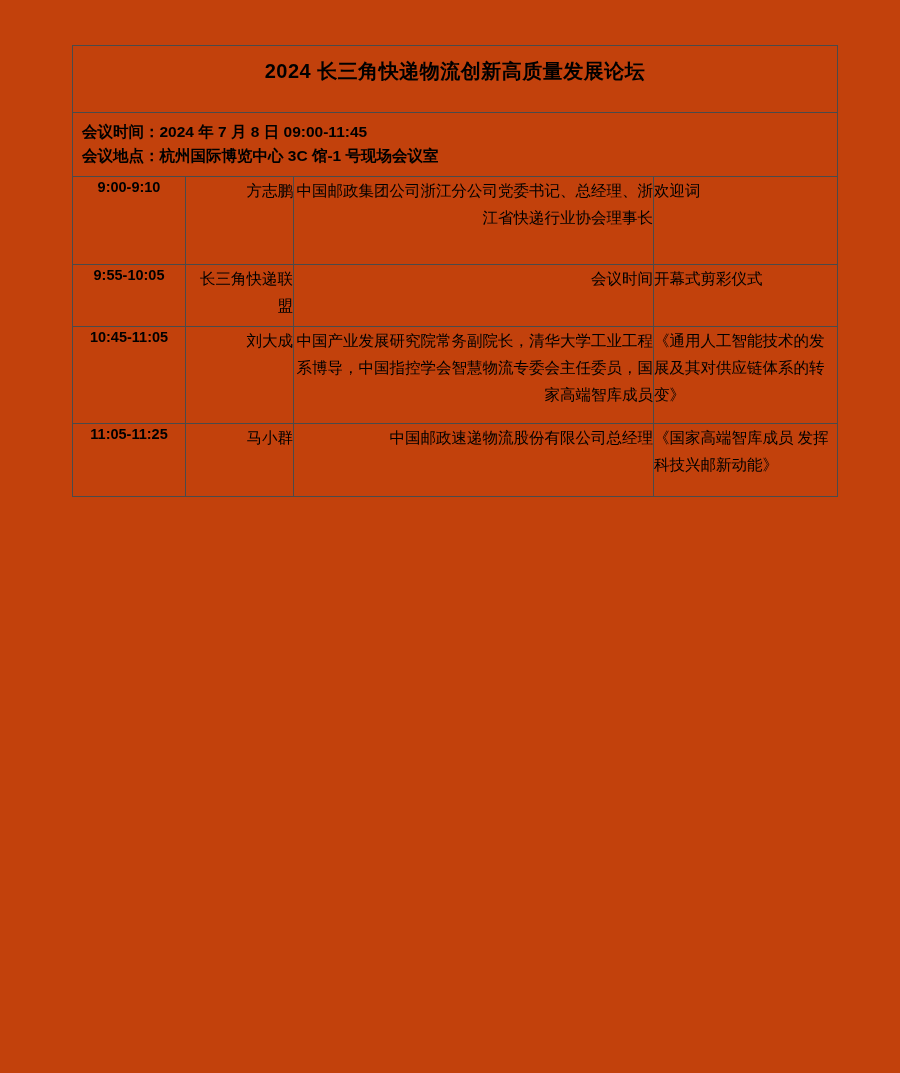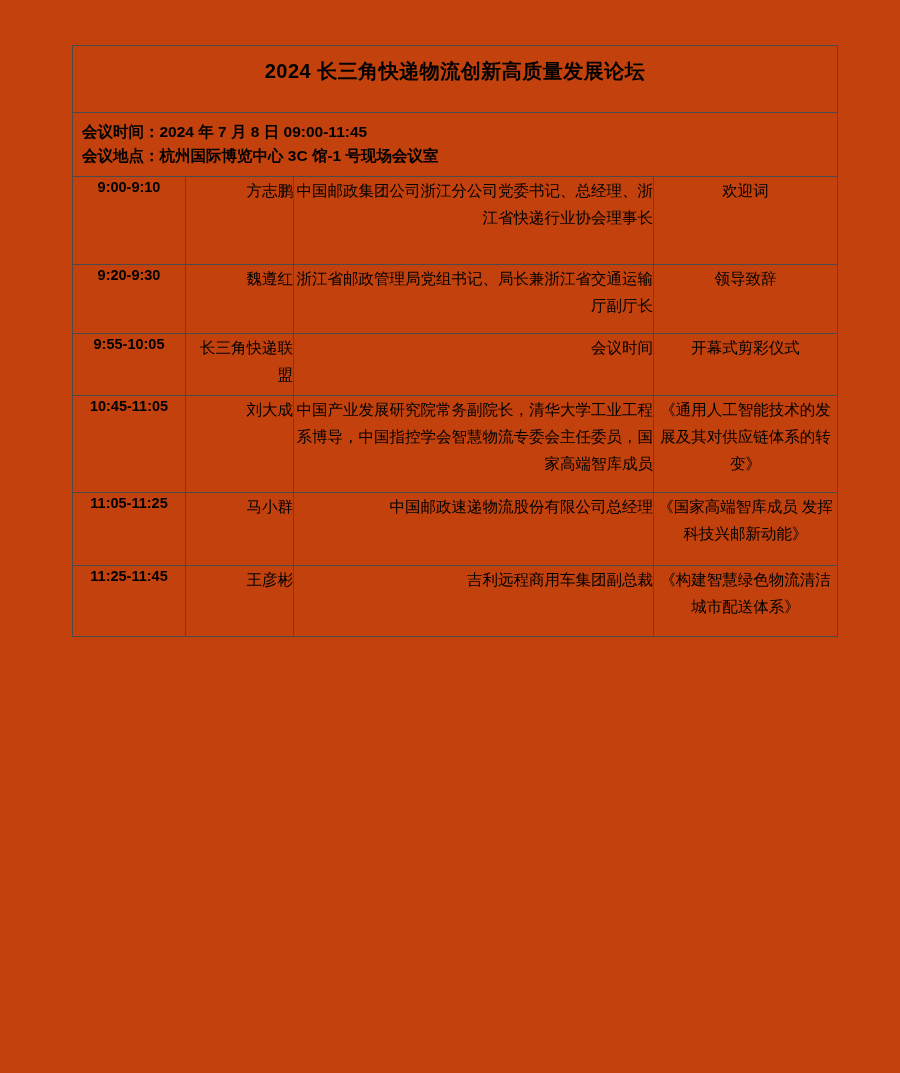--- a/index.html
+++ b/index.html
@@ -69,21 +69,21 @@
     font-size: 15.5px;
     line-height: 27px;
   }
   td.org-cell {
     text-align: right;
     padding: 9px 4px 0 4px;
     font-size: 15.5px;
     line-height: 27px;
   }
   td.topic-cell {
-    text-align: center;
+    text-align: left;
     padding: 9px 4px 0 4px;
     font-size: 15.5px;
     line-height: 27px;
   }
 </style>
 </head>
 <body>
 
 <div class="page">
   <table class="agenda">
@@ -110,26 +110,20 @@
 
 
     <tr style="height:88px">
       <td class="time-cell">9:00-9:10</td>
       <td class="name-cell">方志鹏</td>
       <td class="org-cell">中国邮政集团公司浙江分公司党委书记、总经理、浙江省快递行业协会理事长</td>
       <td class="topic-cell">欢迎词</td>
     </tr>
 
 
-    <tr style="height:69px">
-      <td class="time-cell">9:20-9:30</td>
-      <td class="name-cell">魏遵红</td>
-      <td class="org-cell">浙江省邮政管理局党组书记、局长兼浙江省交通运输厅副厅长</td>
-      <td class="topic-cell">领导致辞</td>
-    </tr>
 
 
     <tr style="height:62px">
       <td class="time-cell">9:55-10:05</td>
       <td class="name-cell">长三角快递联盟</td>
       <td class="org-cell">会议时间</td>
       <td class="topic-cell">开幕式剪彩仪式</td>
     </tr>
 
 
@@ -141,21 +135,15 @@
       <td class="topic-cell">《通用人工智能技术的发展及其对供应链体系的转变》</td>
     </tr>
 
     <tr style="height:73px">
       <td class="time-cell">11:05-11:25</td>
       <td class="name-cell">马小群</td>
       <td class="org-cell">中国邮政速递物流股份有限公司总经理</td>
       <td class="topic-cell">《国家高端智库成员 发挥科技兴邮新动能》</td>
     </tr>
 
-    <tr style="height:71px">
-      <td class="time-cell">11:25-11:45</td>
-      <td class="name-cell">王彦彬</td>
-      <td class="org-cell">吉利远程商用车集团副总裁</td>
-      <td class="topic-cell">《构建智慧绿色物流清洁城市配送体系》</td>
-    </tr>
   </tbody>
     </table>
 </div>
 
 </body></html>

